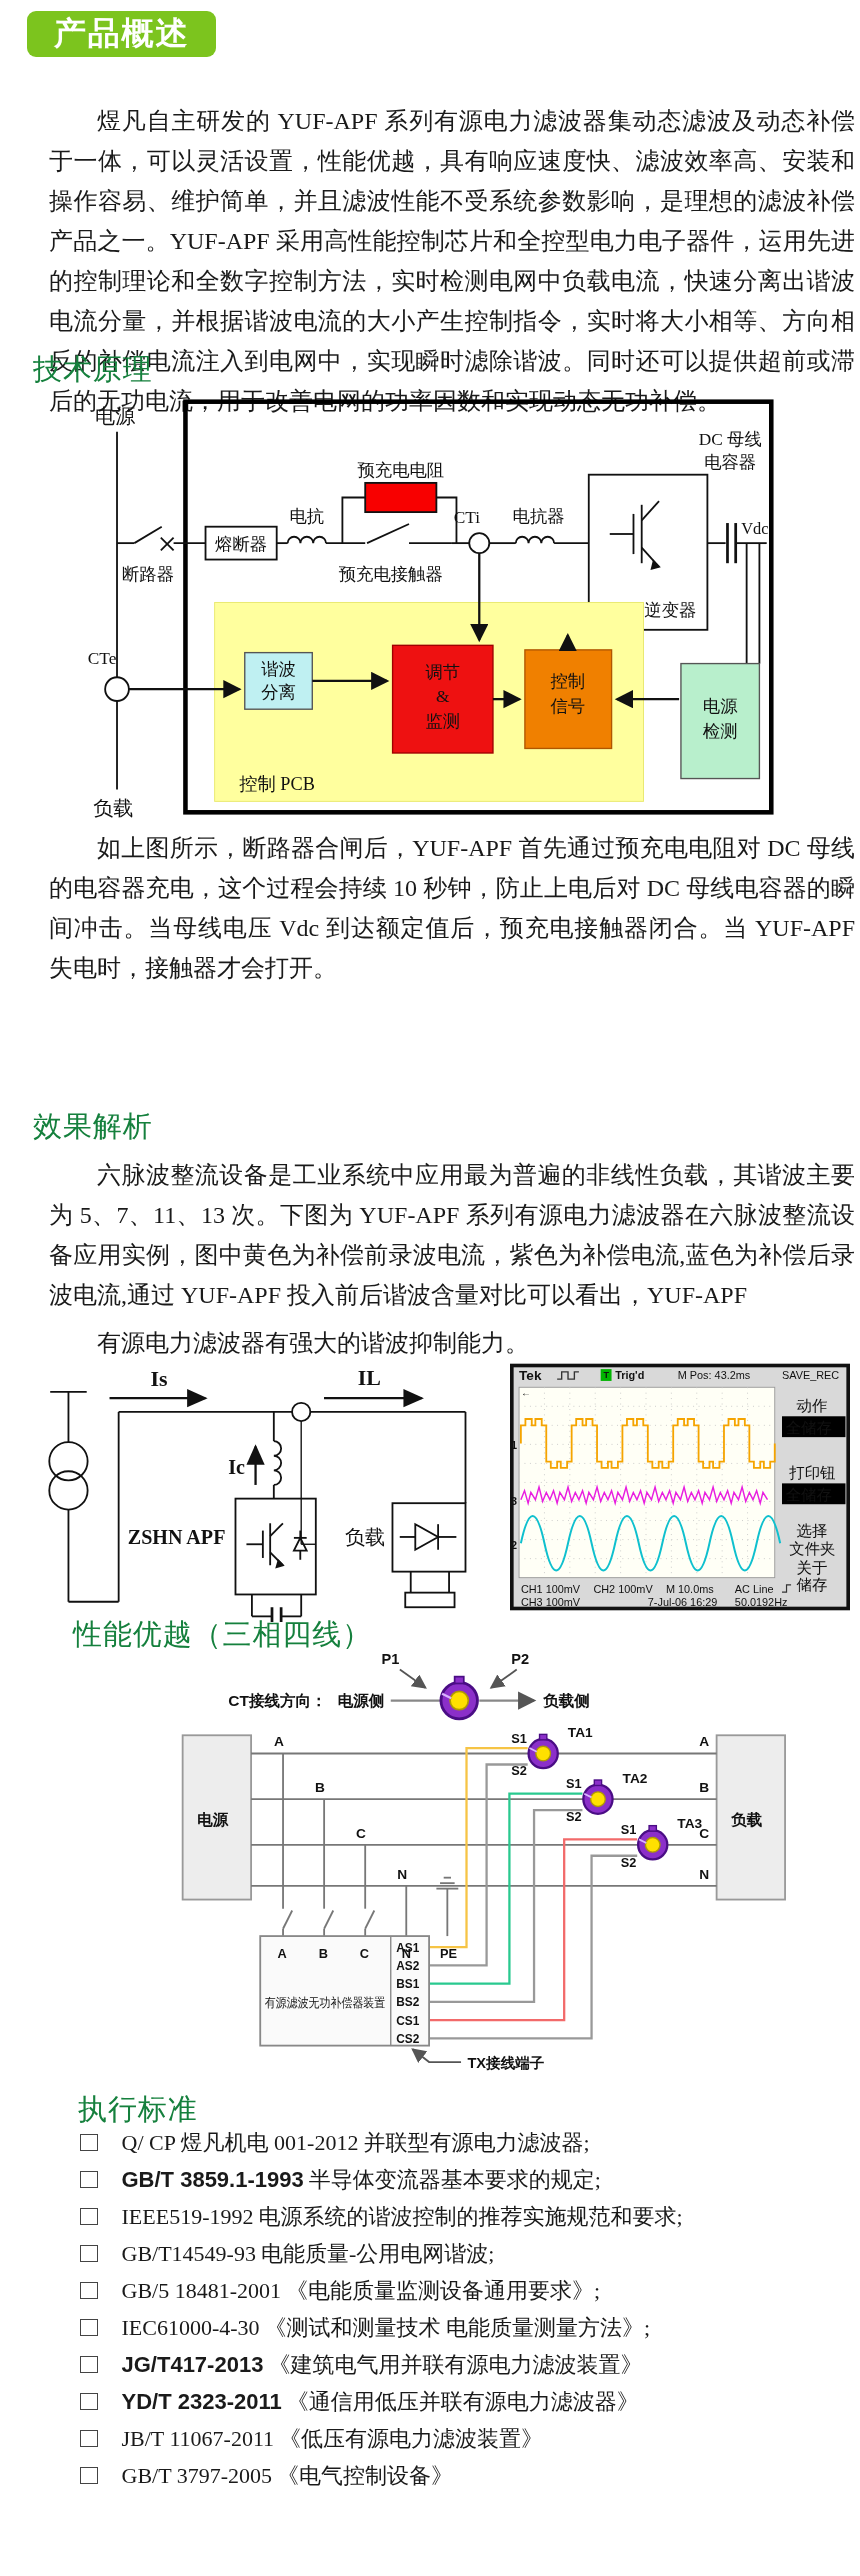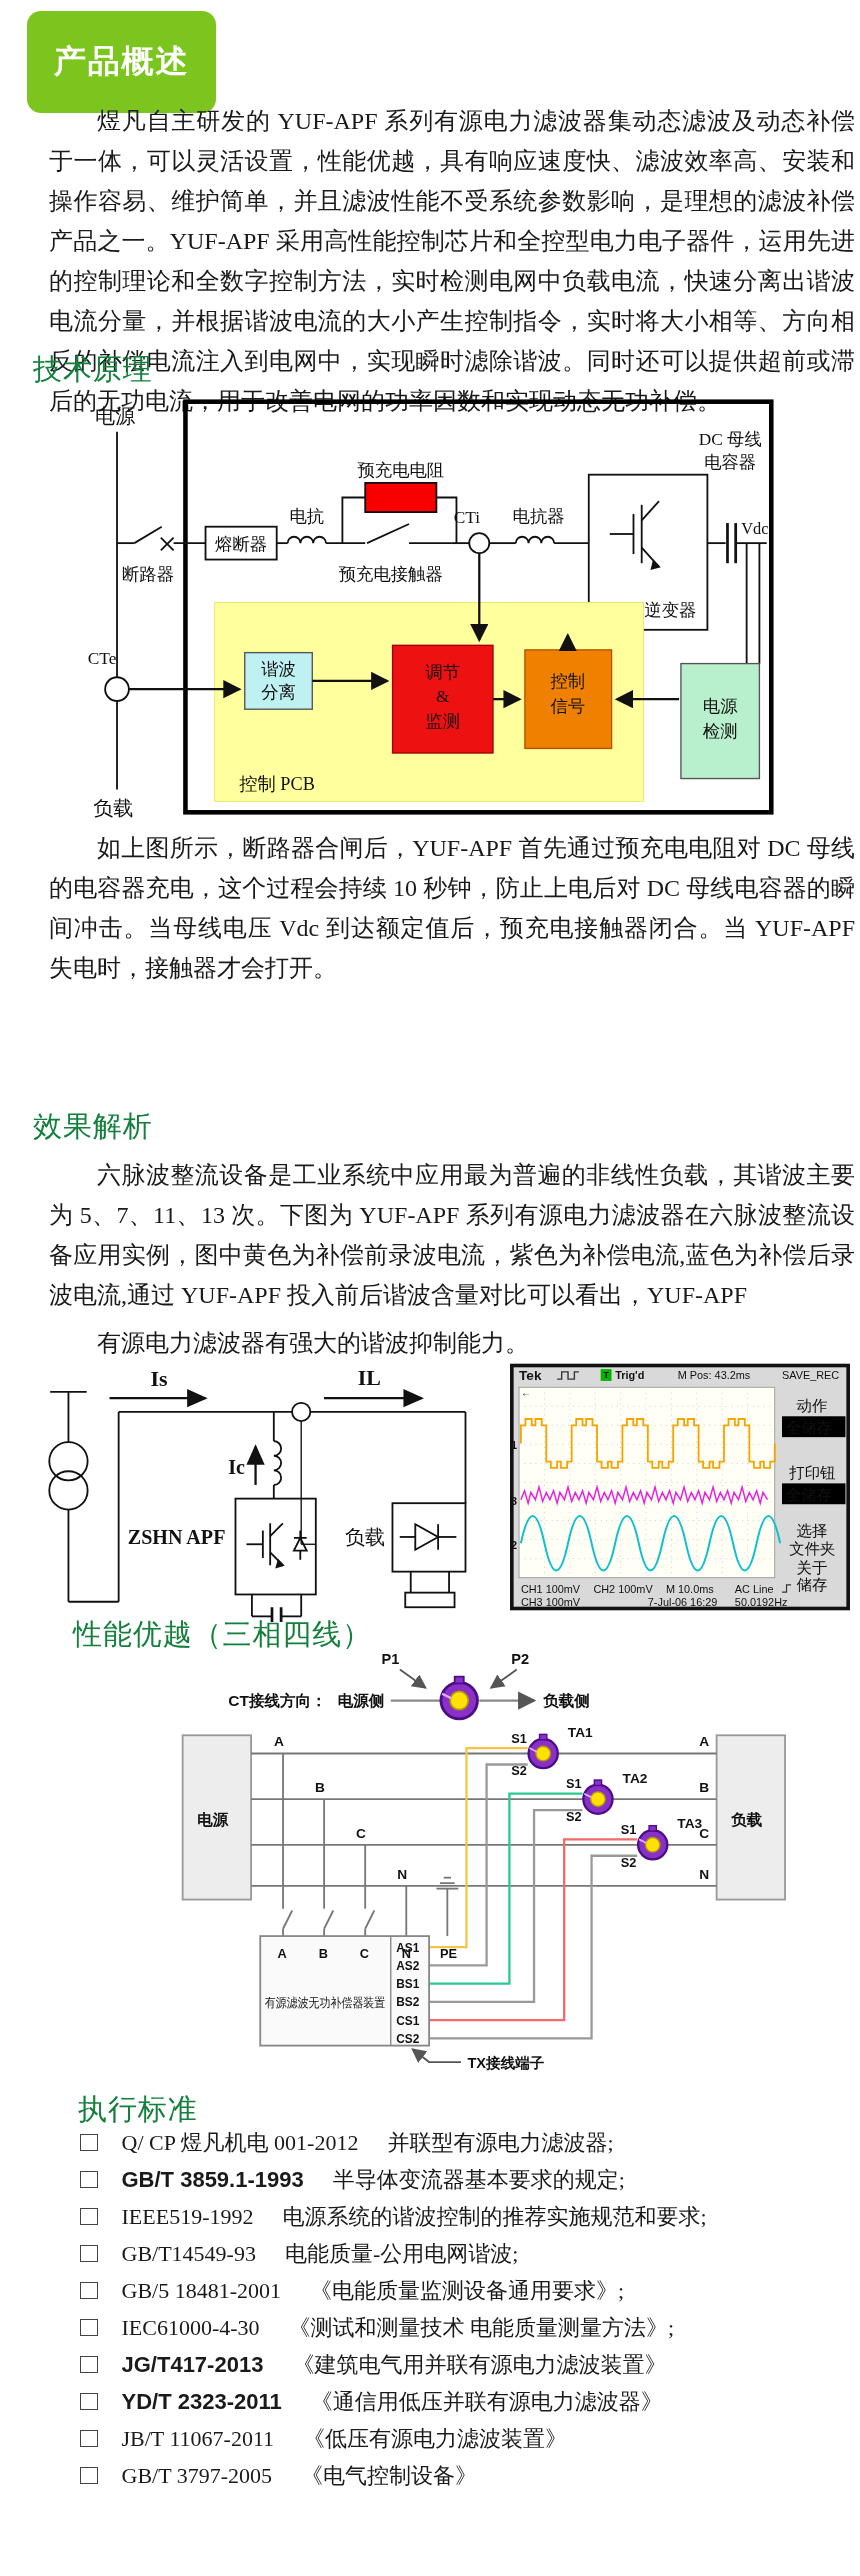--- a/index.html
+++ b/index.html
@@ -1,33 +1,33 @@
 <!DOCTYPE html>
 <html style="font-size:14.6px"><head>
 <meta charset="utf-8">
 <style>
   html,body{margin:0;padding:0;background:#fff;}
   #page{position:relative;width:860px;height:2576px;background:#ffffff;
         font-family:"Liberation Serif","DejaVu Serif",serif;color:#1a1a1a;overflow:hidden;}
   .abs{position:absolute;}
-  .badge{left:27px;top:11px;background:#7cc41e;color:#ffffff;border-radius:14px;
-         padding:29px 27px;font-size:32px;font-weight:bold;
+  .badge{left:27px;top:11px;background:#7cc41e;color:#ffffff;border-radius:9px;
+         padding:1px 27px;font-size:32px;font-weight:bold;
          font-family:"Liberation Sans","DejaVu Sans",sans-serif;letter-spacing:1.8px;}
   .para{left:32px;width:806px;font-size:24px;line-height:40px;text-align:justify;
         text-indent:2em;margin:17px;}
   .heading{font-family:"Liberation Sans","DejaVu Sans",sans-serif;color:#15803d;
            font-size:29px;font-weight:normal;letter-spacing:0.9px;}
   svg text{font-family:"Liberation Serif","DejaVu Serif",serif;fill:#111;}
   svg .sans{font-family:"Liberation Sans","DejaVu Sans",sans-serif;}
   svg .b{font-weight:bold;}
   .std-list{left:80px;top:2124px;width:758px;}
   .std-row{display:flex;align-items:center;height:37px;font-size:22px;white-space:nowrap;}
   .std-box{display:inline-block;width:15.5px;height:15.5px;border:1.8px solid #444;
            margin-right:24px;flex:0 0 auto;}
-  .std-code{margin-right:29px;}
+  .std-code{margin-right:5px;}
   .code-sans{font-family:"Liberation Sans","DejaVu Sans",sans-serif;font-weight:600;}
 </style>
 </head>
 <body>
 
 <div id="page">
 
   <div class="abs badge">产品概述</div>
 
   <p class="abs para" style="top:84px">煜凡自主研发的 YUF-APF 系列有源电力滤波器集动态滤波及动态补偿于一体，可以灵活设置，性能优越，具有响应速度快、滤波效率高、安装和操作容易、维护简单，并且滤波性能不受系统参数影响，是理想的滤波补偿产品之一。YUF-APF 采用高性能控制芯片和全控型电力电子器件，运用先进的控制理论和全数字控制方法，实时检测电网中负载电流，快速分离出谐波电流分量，并根据谐波电流的大小产生控制指令，实时将大小相等、方向相反的补偿电流注入到电网中，实现瞬时滤除谐波。同时还可以提供超前或滞后的无功电流，用于改善电网的功率因数和实现动态无功补偿。</p>

